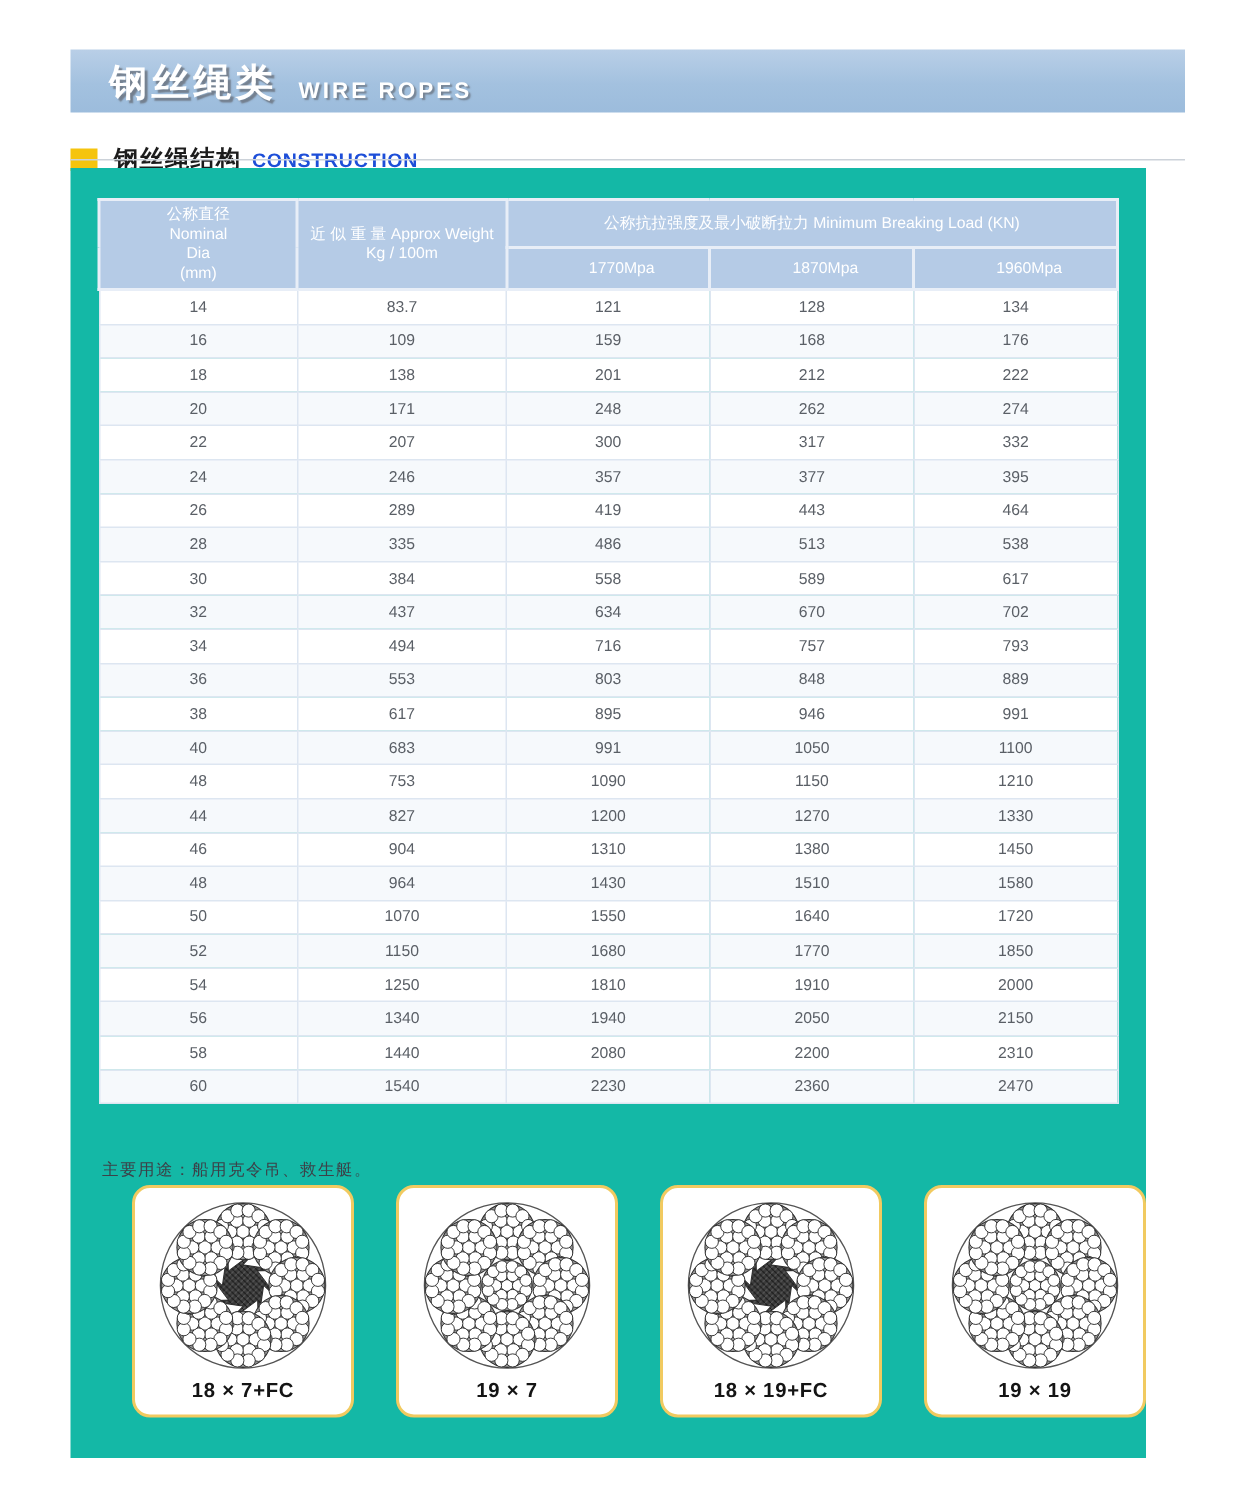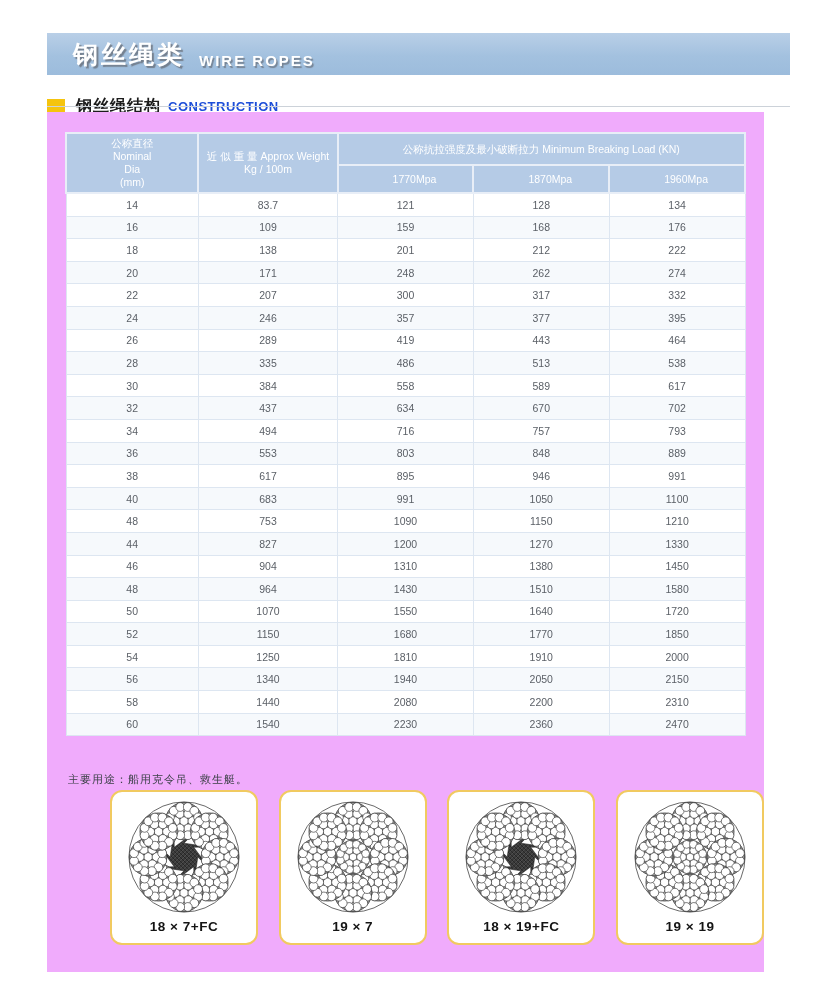--- a/index.html
+++ b/index.html
@@ -27,21 +27,21 @@
   .section-head{
     position:absolute;left:47px;top:84px;display:flex;align-items:center;margin-top:12px;
   }
   .bullet{width:18px;height:15px;background:#f5c40e;margin-right:11px;}
   .sec-zh{font-size:16px;font-weight:bold;color:#1c1c1c;letter-spacing:1px;}
   .sec-en{font-size:13px;font-weight:bold;color:#1d4ed8;margin-left:7px;letter-spacing:.5px;}
   .divider{position:absolute;left:47px;top:106px;width:743px;height:1px;background:#ccd2d9;}
   
   .panel{
     position:absolute;left:47px;top:112px;width:717px;height:860px;
-    background:#f0abfc;box-sizing:border-box;padding-top:20px;
+    background:#14b8a6;box-sizing:border-box;padding-top:20px;
   }
   
   table.spec{
     width:681px;margin:0 auto;border-collapse:collapse;table-layout:fixed;
   }
   table.spec col.c1{width:19.5%}
   table.spec col.c2{width:20.5%}
   table.spec col.c3,table.spec col.c4,table.spec col.c5{width:20%}
   table.spec thead th{
     background:#b5cbe6;color:#ffffff;font-weight:normal;
@@ -54,21 +54,21 @@
     height:21.6px;padding:0;border:1px solid #dde6f1;
   }
   table.spec tbody tr:nth-child(even) td{background:#f6f9fc;}
   
   .note{
     position:absolute;left:21px;top:660px;font-size:11px;color:#3c4148;letter-spacing:1px;
   }
   
   .cards{
     position:absolute;left:0;top:678px;width:739px;box-sizing:border-box;
-    padding:0 22px 0 63px;display:flex;justify-content:space-between;
+    padding:0 22px 0 41px;display:flex;justify-content:space-between;
   }
   .card{
     width:148px;height:155px;background:#ffffff;border:2px solid #f1ca60;
     border-radius:12px;box-sizing:border-box;display:flex;flex-direction:column;
     align-items:center;justify-content:flex-start;padding-top:4px;
   }
   .card svg{display:block;}
   .card-label{
     font-size:13.5px;font-weight:bold;color:#141414;margin-top:1px;letter-spacing:.5px;
   }

